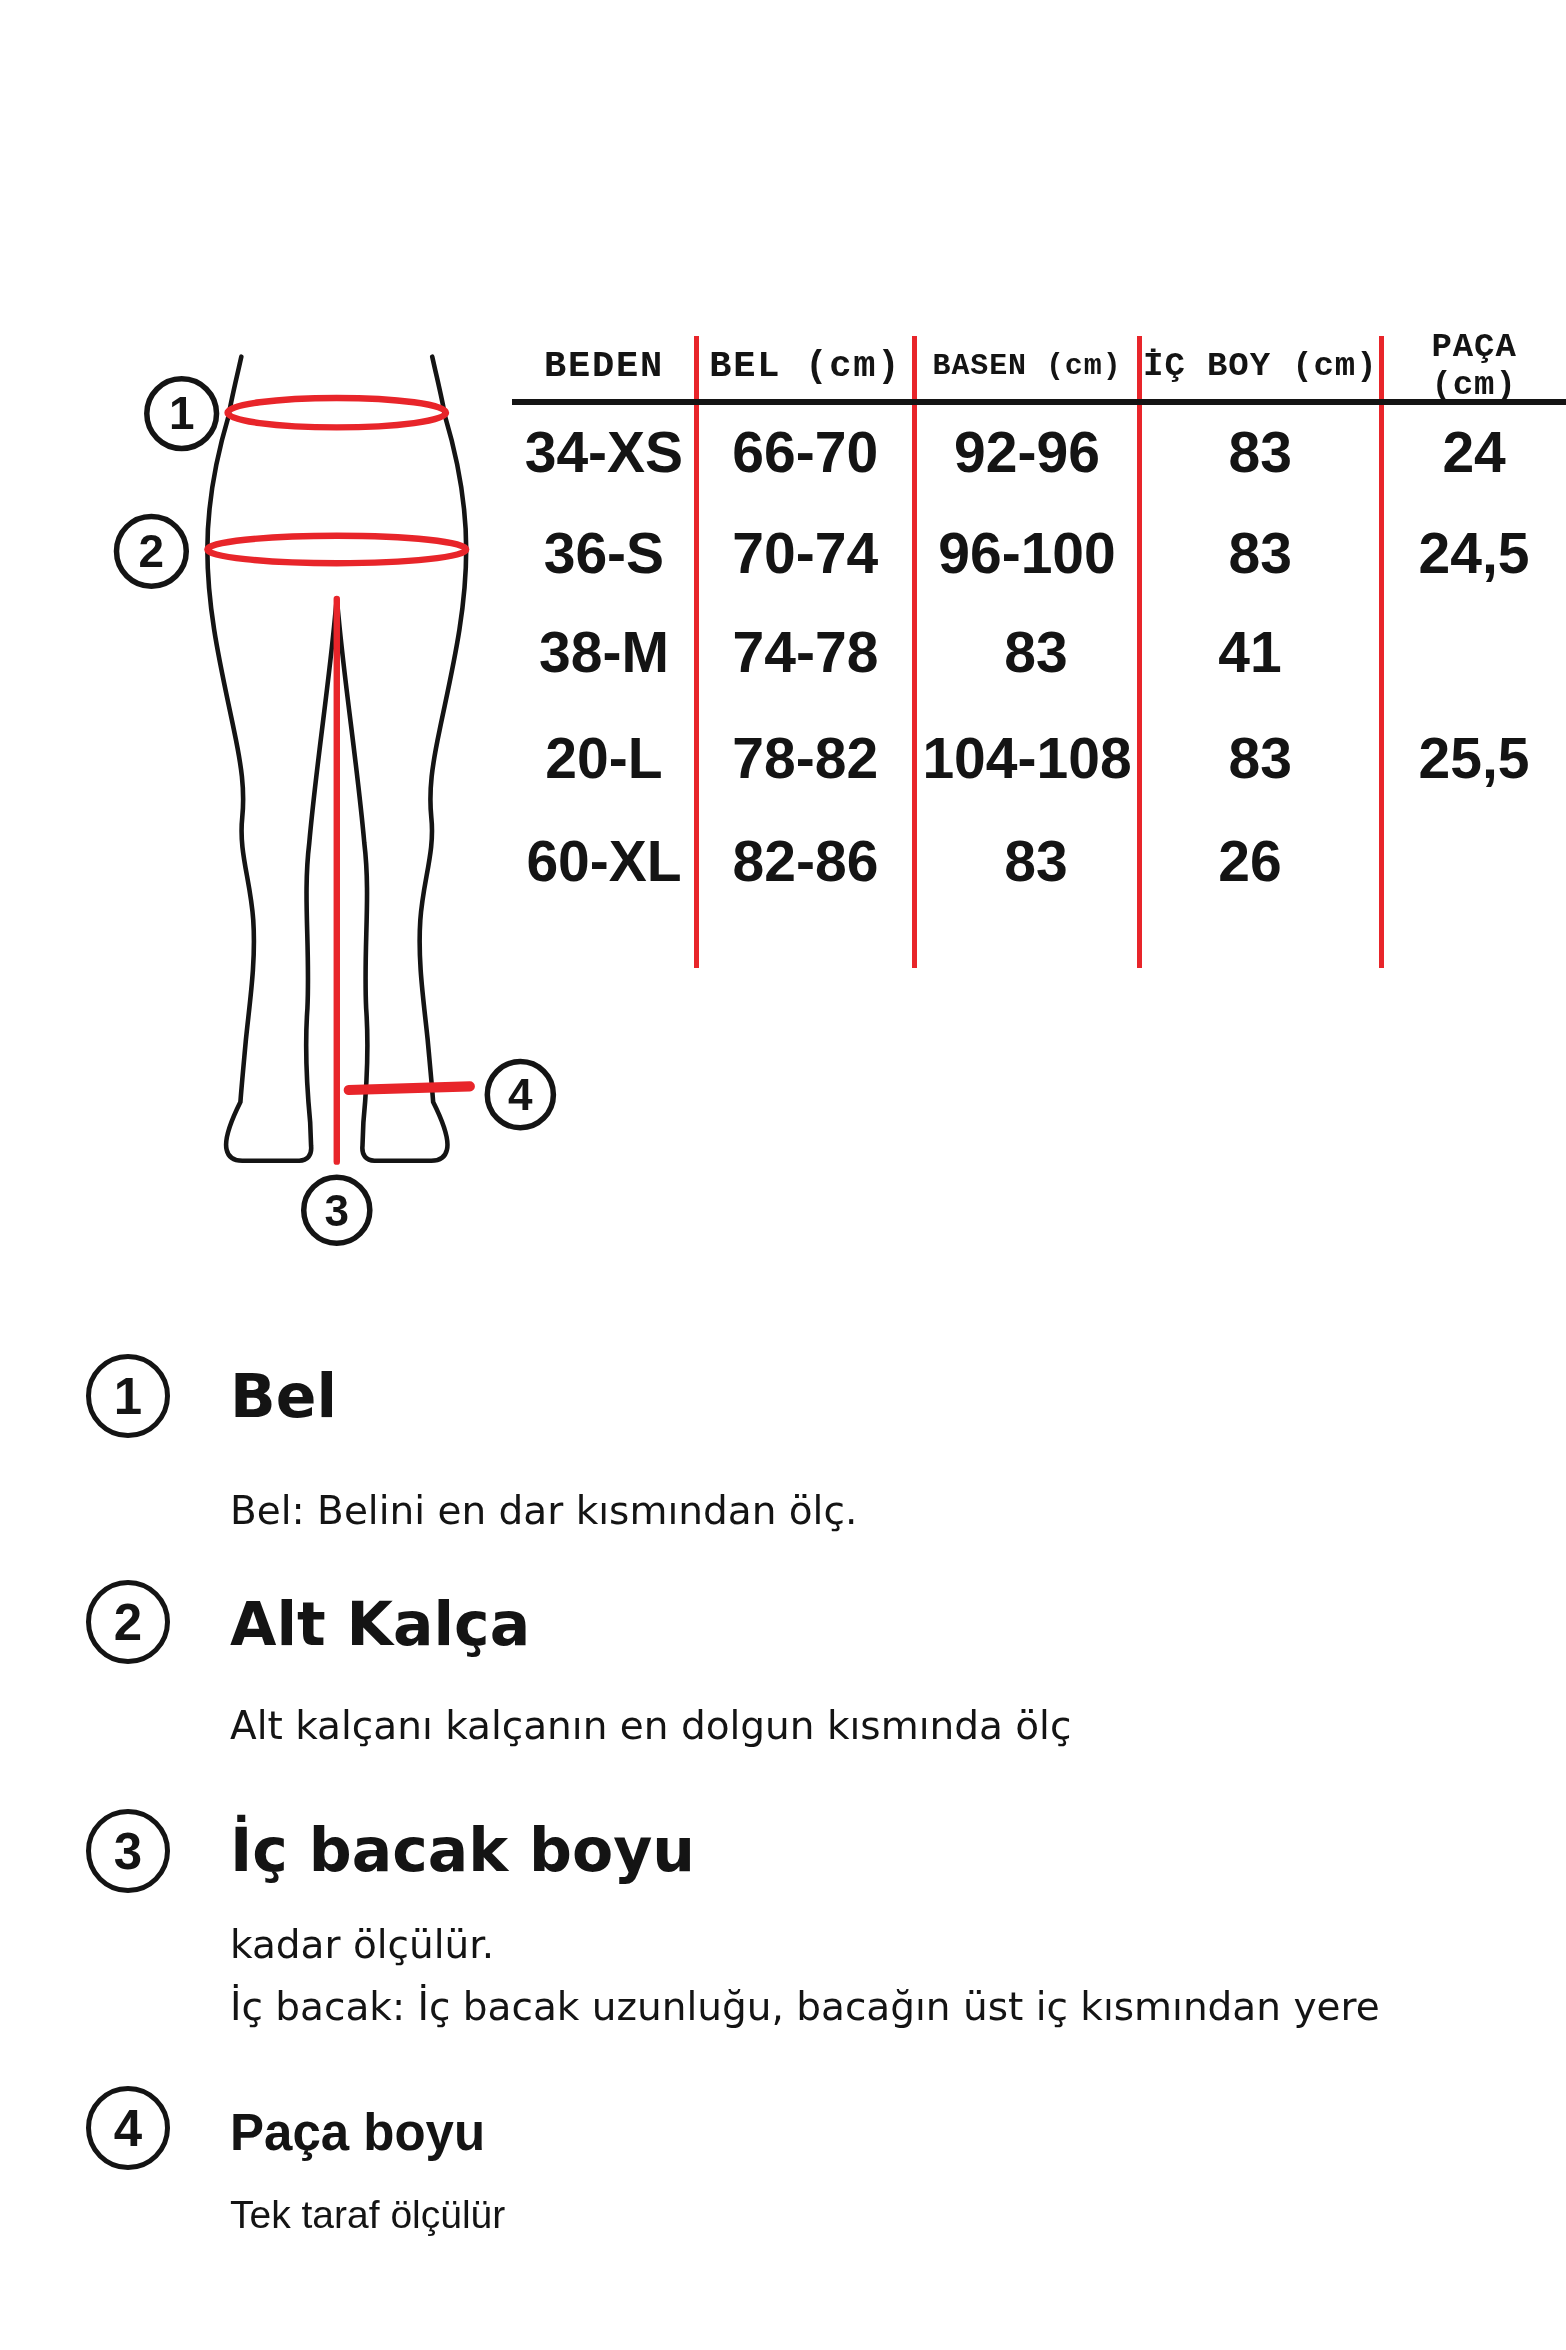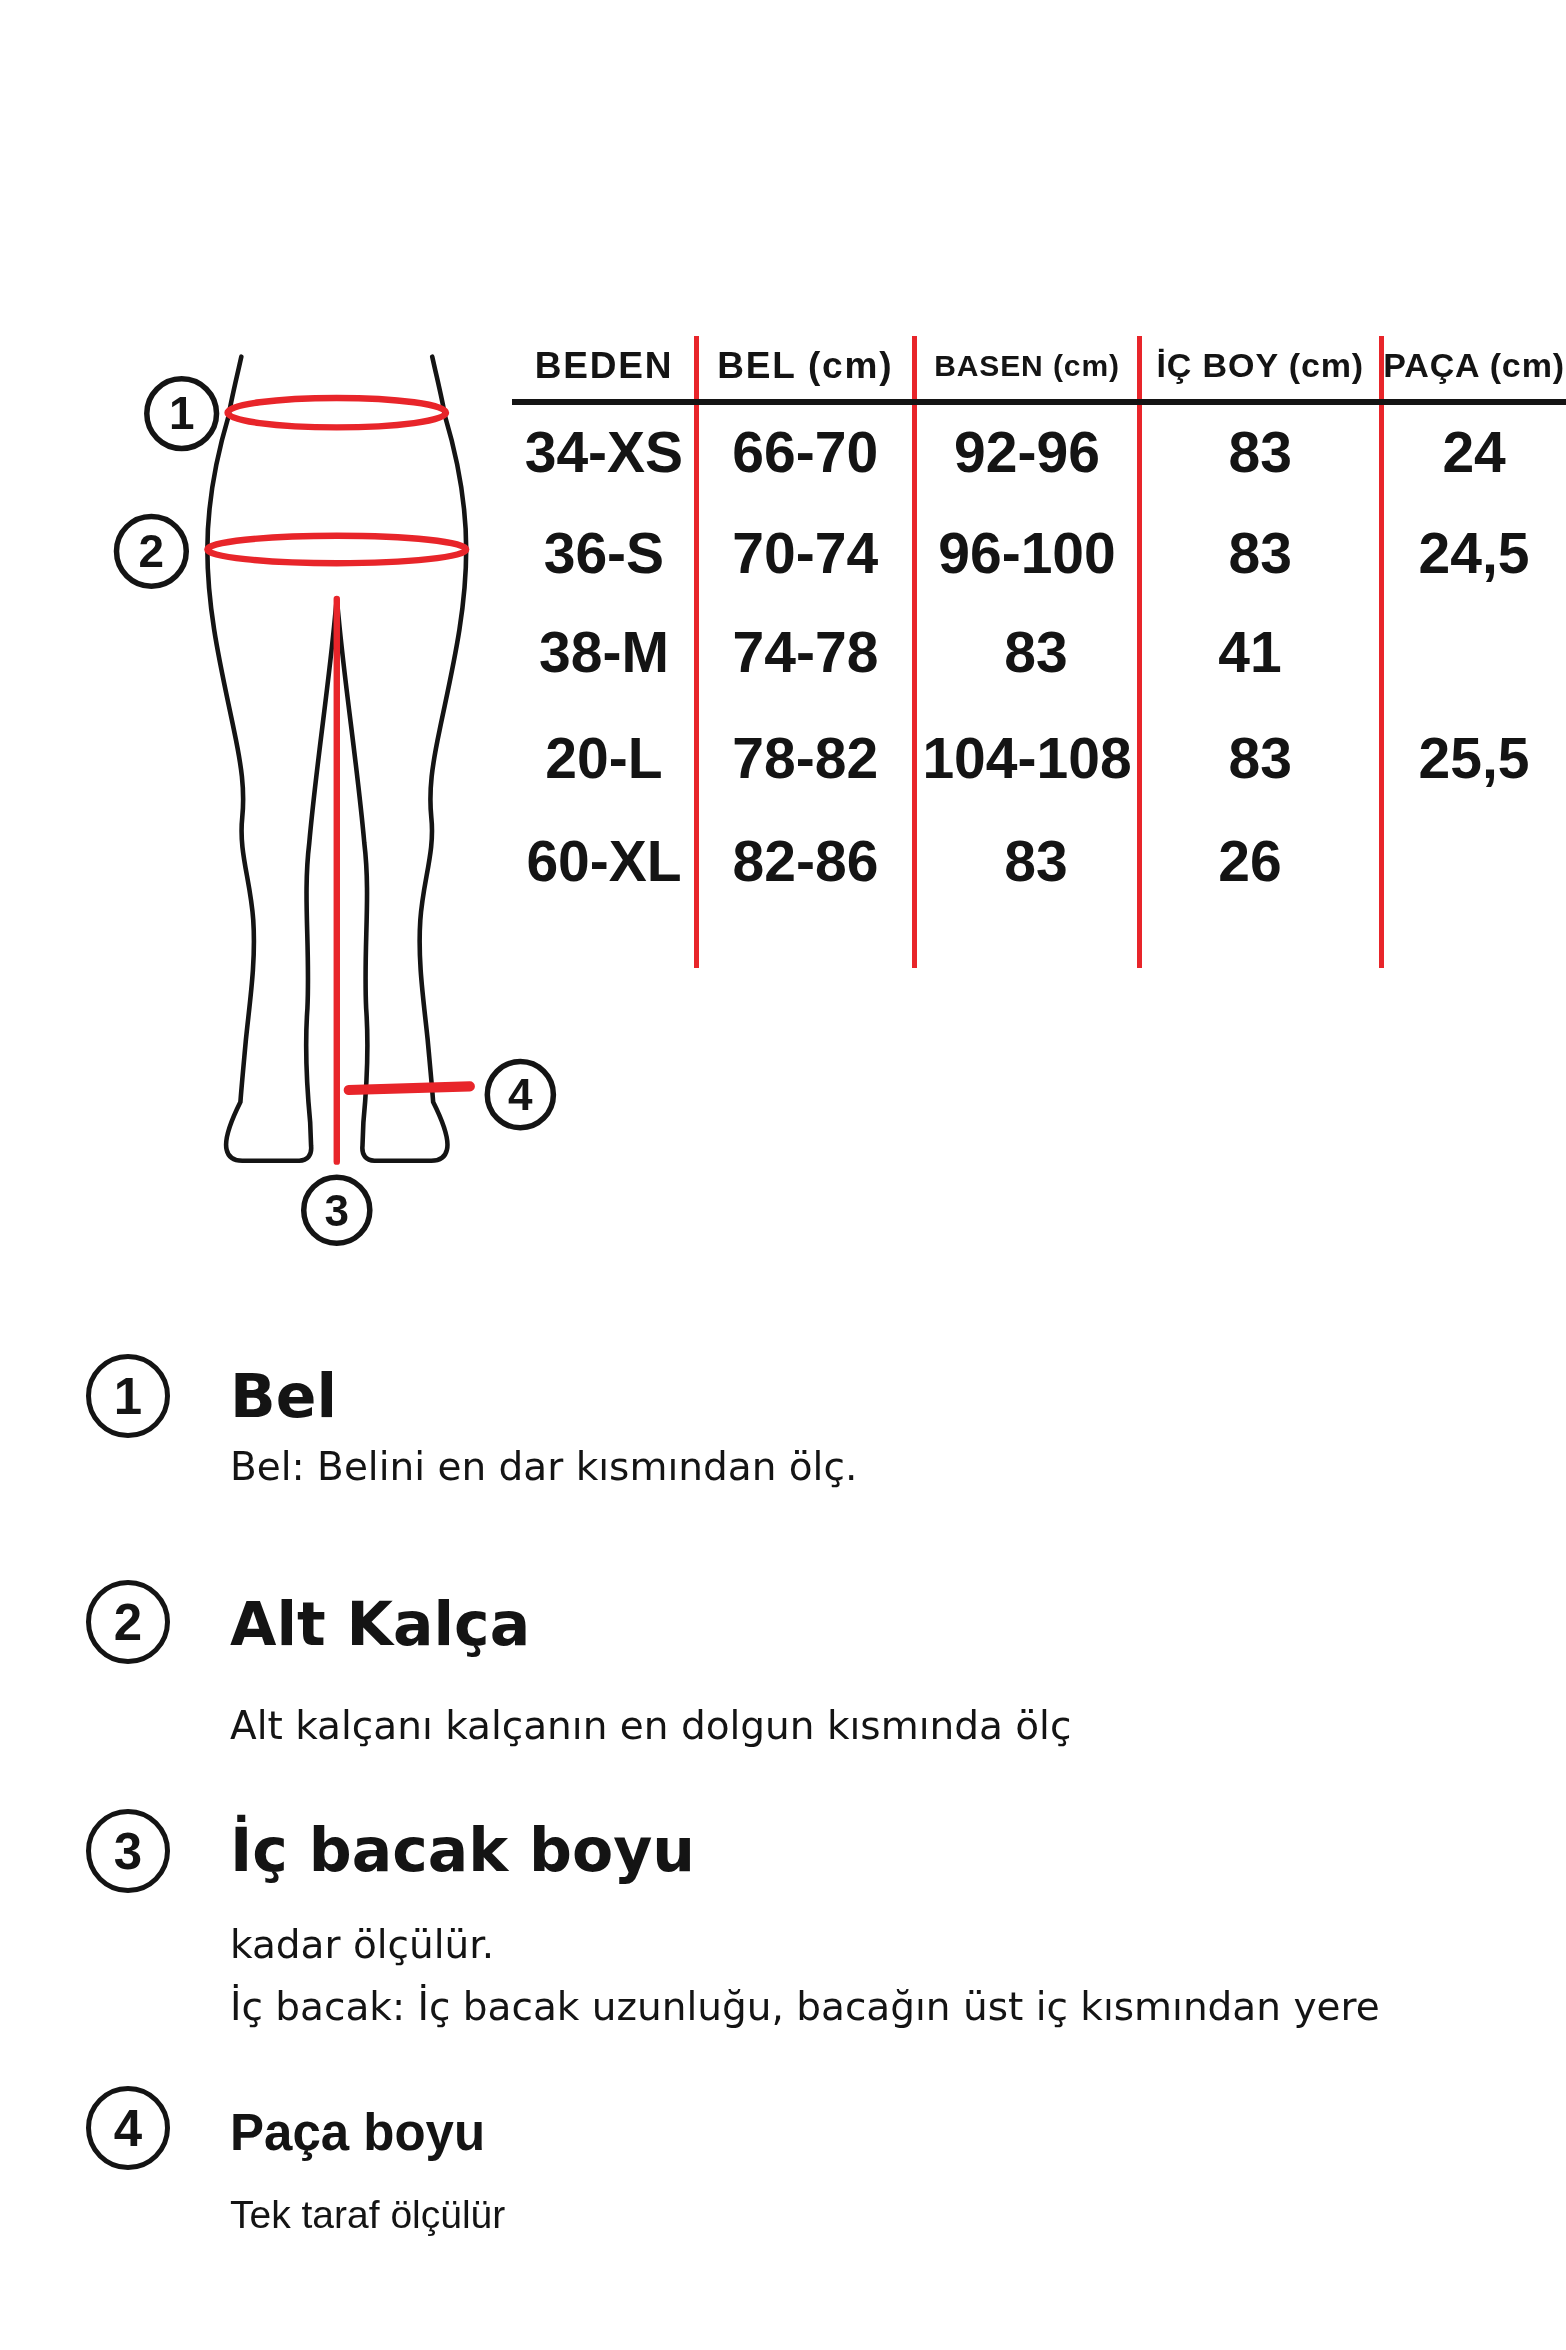--- a/index.html
+++ b/index.html
@@ -14,38 +14,38 @@
   .figure-wrap{position:absolute;left:55px;top:331px;width:514px;height:927px;}
   
   .table-wrap{position:absolute;left:512px;top:336px;width:1055px;height:632px;}
   .vline{position:absolute;top:0;width:4.6px;height:100%;background:#e8252a;}
   .vline.v1{left:182px}.vline.v2{left:400px}.vline.v3{left:625px}.vline.v4{left:867px}
   .hline{position:absolute;left:0;top:63px;width:100%;height:6.4px;background:#141414;}
   .trow{position:absolute;left:0;width:100%;display:flex;align-items:center;}
   .trow .c{display:flex;align-items:center;justify-content:center;text-align:center;}
   .c.c0{width:184px}.c.c1{width:219px}.c.c2{width:225px}.c.c3{width:242px}.c.c4{width:186px}
   .trow.head{top:0;height:59px;font-family:"Liberation Sans",sans-serif;font-weight:bold;}
-  .trow.head .c{font-size:37px;letter-spacing:1.8px;}
+  .trow.head .c{font-size:37px;letter-spacing:1.8px;font-family:Liberation Mono, monospace;}
   .trow.head .c.c2{font-size:30px;letter-spacing:0.9px;}
   .trow.head .c.c3,.trow.head .c.c4{font-size:34px;letter-spacing:0.9px;}
   .trow.data{height:64px;font-family:"Liberation Sans",sans-serif;font-weight:bold;font-size:57px;}
   .trow.r0{top:84px}.trow.r1{top:185px}.trow.r2{top:284px}.trow.r3{top:390px}.trow.r4{top:493px}
   
   .lg-circle{
     position:absolute;left:86px;width:84px;height:84px;box-sizing:border-box;
     border:5.5px solid #141414;border-radius:50%;
     display:flex;align-items:center;justify-content:center;
     font-family:"Liberation Sans",sans-serif;font-weight:bold;font-size:51px;
   }
   .lg-circle.n1{top:1354px}.lg-circle.n2{top:1580px}.lg-circle.n3{top:1809px}.lg-circle.n4{top:2086px}
   .lg-title{position:absolute;left:230px;font-weight:bold;font-size:60px;line-height:1;}
   .lg-title.t1{top:1366px}.lg-title.t2{top:1594px}.lg-title.t3{top:1820px}
   .lg-title.t4{top:2107px;font-family:"Liberation Sans",sans-serif;font-size:51px;}
   .lg-desc{position:absolute;left:230px;font-size:39px;line-height:62px;}
-  .lg-desc.d1{top:1436px}.lg-desc.d2{top:1695px}.lg-desc.d3{top:1914px}
+  .lg-desc.d1{top:1480px}.lg-desc.d2{top:1695px}.lg-desc.d3{top:1914px}
   .lg-desc.d4{top:2184px;font-family:"Liberation Sans",sans-serif;font-size:39px;}
   .lg-desc span{display:block;}
 </style>
 </head>
 <body>
 
 <div class="figure-wrap">
   <svg width="514" height="927" viewBox="60 360 560 1010">
 
     <path d="M 263 388

